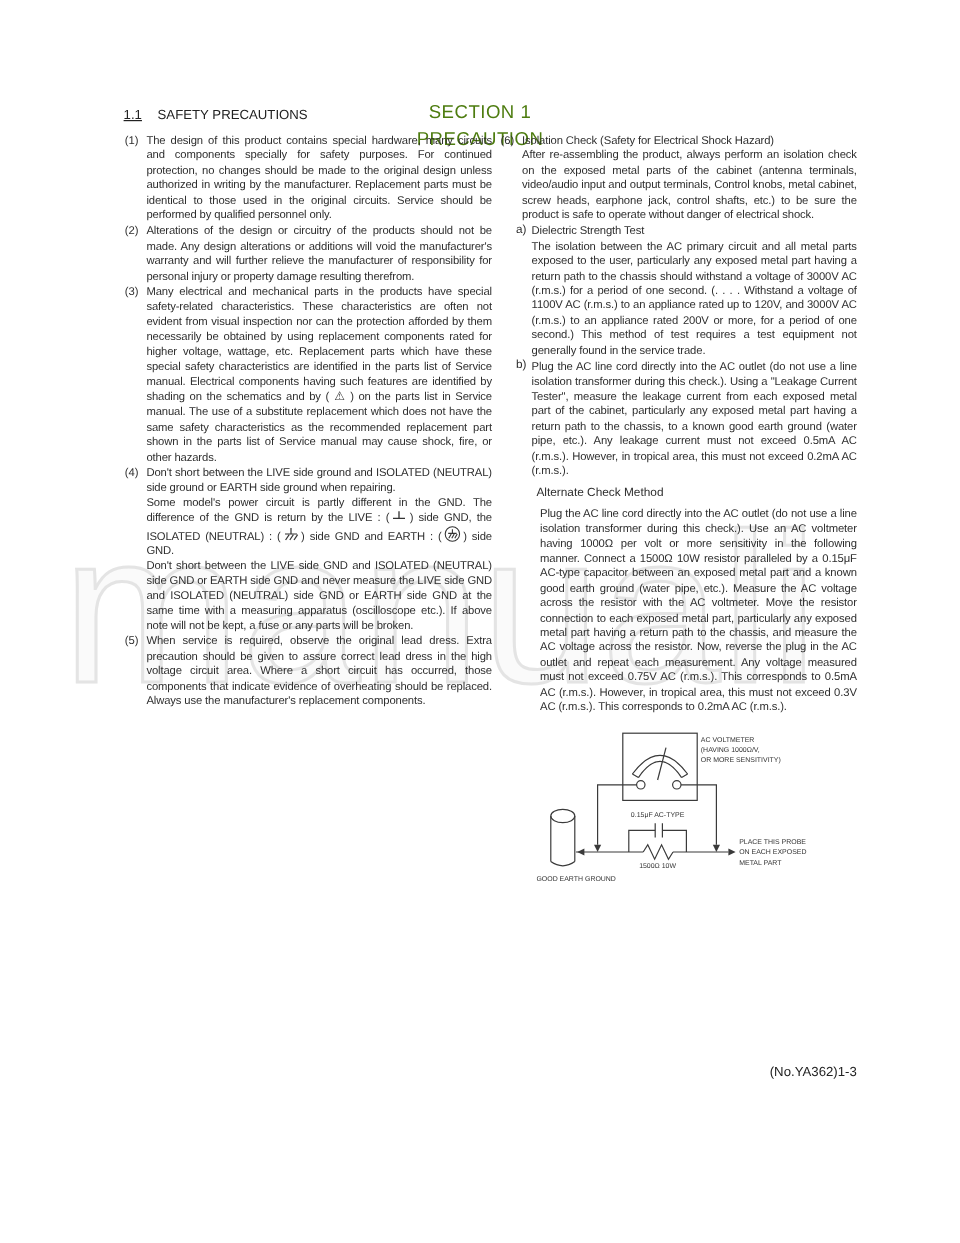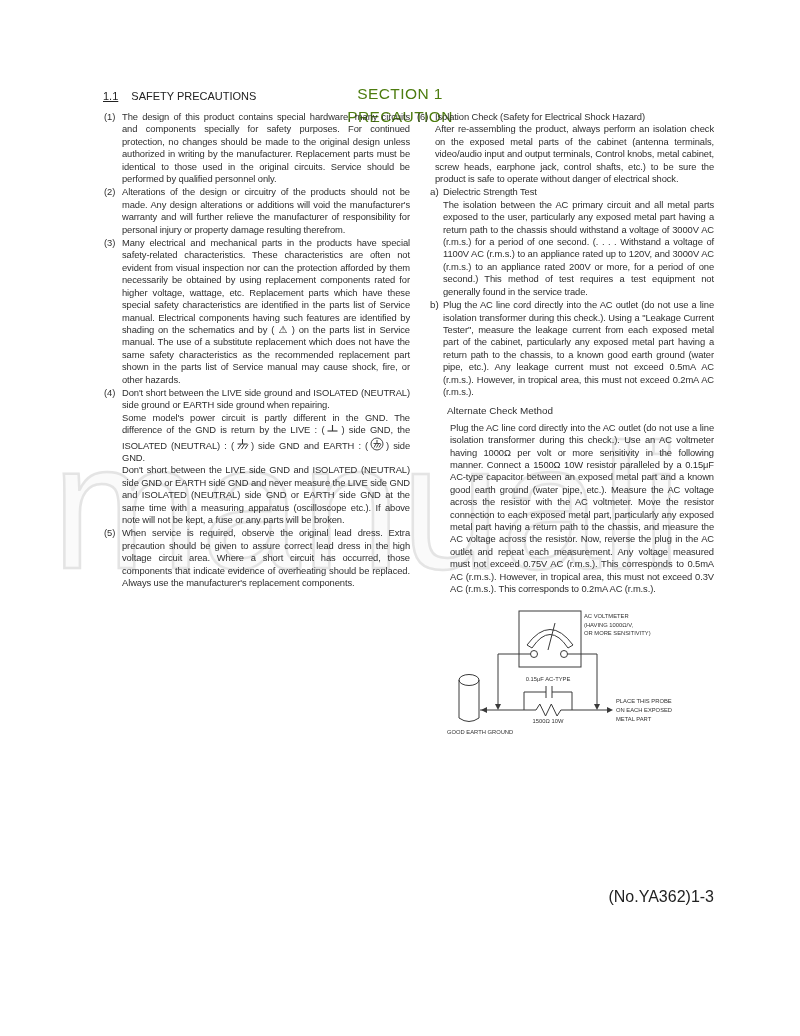--- a/index.html
+++ b/index.html
@@ -35,21 +35,21 @@
   .sub { display:flex; margin-left:13px; margin-top:1px; }
   .sub .slabel { flex:none; width:13px; font-size:9.8px; line-height:12.4px; }
   .sub .content { flex:1; min-width:0; }
   .sub-heading { font-size:9.9px; line-height:12.4px; letter-spacing:0; text-align:left; margin:4px; }
   .alt-block { margin-left:26px; margin-top:7px; }
   .alt-block .content { margin-left:7px; }
   .gsym { vertical-align:-2px; margin:0 2px; }
   .tri { font-size:10px; padding:0 3px; }
   .diagram { margin-left:30px; margin-top:6px; width:264px; height:140px; background:#fff; }
   .diagram svg { display:block; font-family:"Liberation Sans", sans-serif; }
-  .footer { position:absolute; top:888px; right:86px; z-index:1; font-size:16px; color:#222; }
+  .footer { position:absolute; top:888px; right:86px; z-index:1; font-size:11px; color:#222; }
 </style>
 </head>
 <body>
 
 <div class="page">
 
   <div class="watermark">manuali</div>
 
   <div class="doc-title">
     <div>SECTION 1</div>

